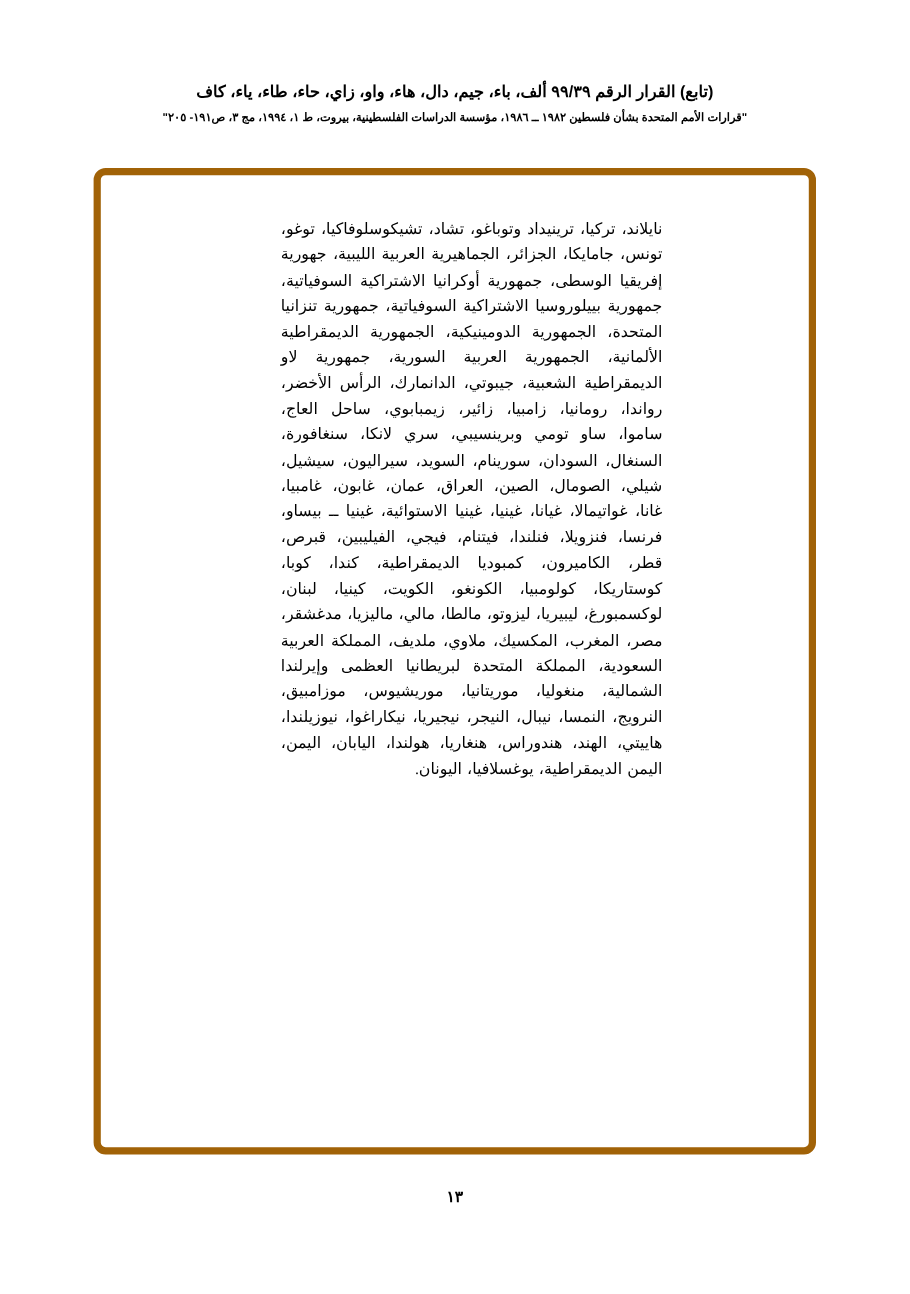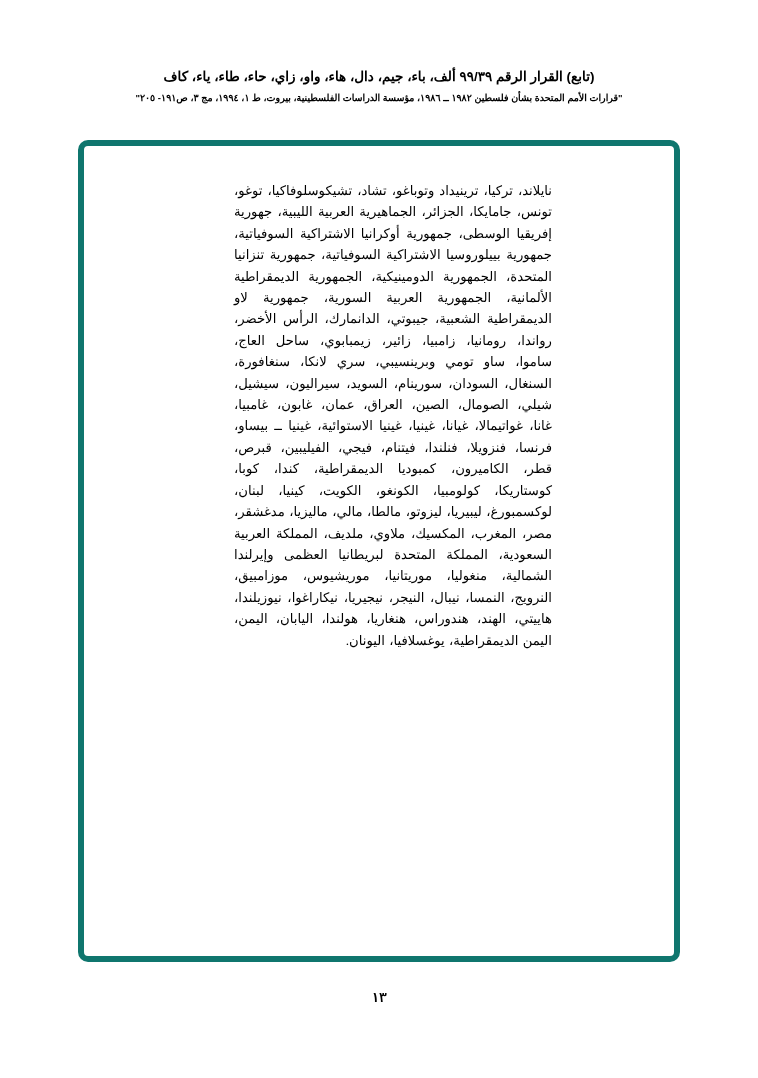--- a/index.html
+++ b/index.html
@@ -45,21 +45,21 @@
     direction: rtl;
     margin: 0;
     color: #000;
   }
   .green-frame {
     position: absolute;
     top: 140px;
     left: 78px;
     width: 602px;
     height: 822px;
-    border: 6px solid #0f766e;
+    border: 6px solid #a16207;
     border-radius: 10px;
     box-sizing: border-box;
     background: #ffffff;
   }
   .body-text {
     position: absolute;
     top: 34px;
     right: 122px;
     width: 318px;
     direction: rtl;
@@ -83,21 +83,21 @@
     font-family: "Liberation Serif", serif;
     font-size: 13.2px;
     line-height: 21.4px;
   }
   .page-number {
     position: absolute;
     top: 990px;
     left: 0;
     right: 0;
     text-align: center;
-    font-family: Liberation Mono, monospace;
+    font-family: Liberation Serif, serif;
     font-weight: bold;
     font-size: 13px;
     direction: rtl;
     color: #000;
   }
 </style>
 </head>
 <body>
 
 <div class="page">

